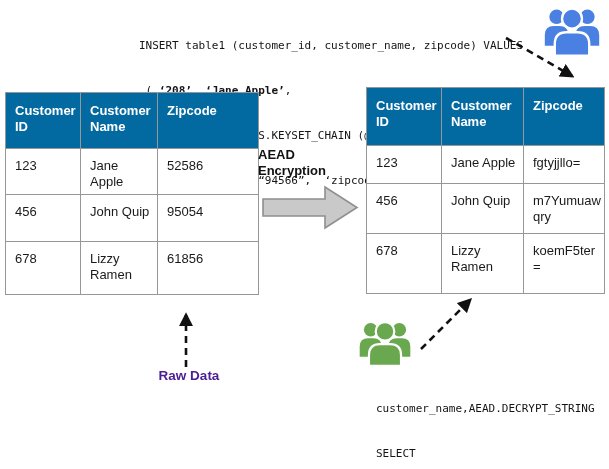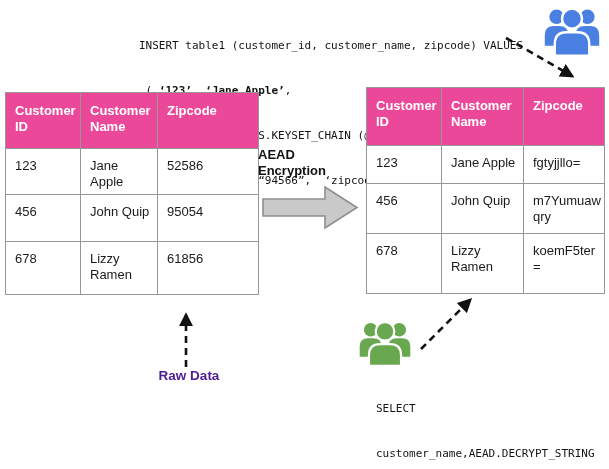--- a/index.html
+++ b/index.html
@@ -22,21 +22,21 @@
   
   table.data-table {
     position:absolute; border-collapse:collapse; table-layout:fixed;
     font-size:13px; color:#1a1a1a; background:#ffffff;
   }
   .data-table td, .data-table th {
     border:1px solid #979797; vertical-align:top; text-align:left;
     padding:9px 3px 4px 9px; line-height:16px; font-weight:normal;
   }
   .data-table th {
-    background:#ec4899; color:#ffffff; font-weight:bold; padding-top:10px;
+    background:#0369a1; color:#ffffff; font-weight:bold; padding-top:10px;
   }
   .table-left  { left:5px;  top:92px; }
   .table-right { left:366px; top:87px; }
   .wrap-any { word-break:break-all;margin-top:14px; }
 
   
   .aead-label {
     position:absolute; left:258px; top:147px; width:84px;
     font-size:13px; font-weight:bold; color:#111; line-height:16px;
     white-space:pre-line;
@@ -55,21 +55,21 @@
   .dash-line { stroke:#111111; stroke-width:2.6; stroke-dasharray:7 5; fill:none; }
   .gray-arrow-shape { fill:#c9c9c9; stroke:#8f8f8f; stroke-width:1.6; }
 </style>
 </head>
 <body>
 
 <div class="canvas">
 
   <div class="code code-insert">
     <div>INSERT table1 (customer_id, customer_name, zipcode) VALUES</div>
-    <div><span> ( </span><b>‘123’</b><span>, </span><b>‘Jane Apple’</b><span>,</span></div>
+    <div><span> ( </span><b>‘208’</b><span>, </span><b>‘Jane Apple’</b><span>,</span></div>
     <div> AEAD.ENCRYPT (KEYS.KEYSET_CHAIN (@kms_resource_name,</div>
     <div>@wrapped_keyset), “94566”,  ‘zipcode_ad’) as zipcode));</div>
   </div>
 
   <svg class="abs" style="left:543px; top:2px;" width="58" height="55" viewBox="0 0 64 60">
     <g class="icon-blue">
       <circle cx="15" cy="16" r="8"></circle>
       <path d="M2,48 V36 q0,-10 10,-10 h6 q10,0 10,10 v12 z"></path>
       <circle cx="49" cy="16" r="8"></circle>
       <path d="M36,48 V36 q0,-10 10,-10 h6 q10,0 10,10 v12 z"></path>
@@ -151,22 +151,22 @@
       <circle cx="15" cy="16" r="8"></circle>
       <path d="M2,48 V36 q0,-10 10,-10 h6 q10,0 10,10 v12 z"></path>
       <circle cx="49" cy="16" r="8"></circle>
       <path d="M36,48 V36 q0,-10 10,-10 h6 q10,0 10,10 v12 z"></path>
       <circle class="people-front" cx="32" cy="18" r="11"></circle>
       <path class="people-front" d="M13,59 V46 q0,-13 13,-13 h12 q13,0 13,13 v13 z"></path>
     </g>
   </svg>
 
   <div class="code code-select">
+    <div>customer_name,AEAD.DECRYPT_STRING</div>
     <div>SELECT</div>
-    <div>customer_name,AEAD.DECRYPT_STRING</div>
     
     
     
     
   </div>
 
   <svg class="overlay" width="609" height="469" viewBox="0 0 609 469">
     <defs>
       <marker id="ah" viewBox="0 0 10 10" refX="8" refY="5" markerWidth="5.5" markerHeight="5.5" orient="auto-start-reverse">
         <path d="M0,0 L10,5 L0,10 z" fill="#111111"></path>

